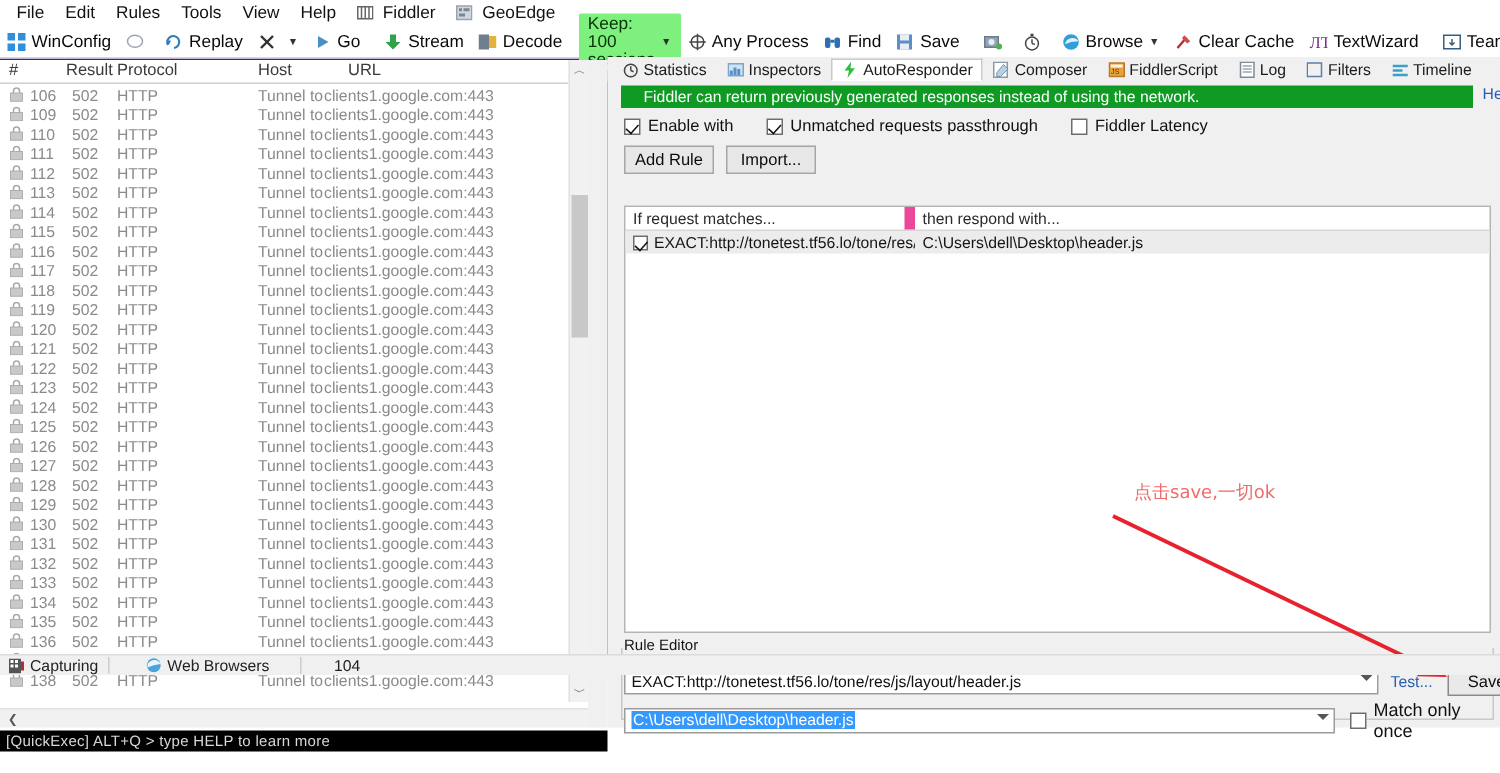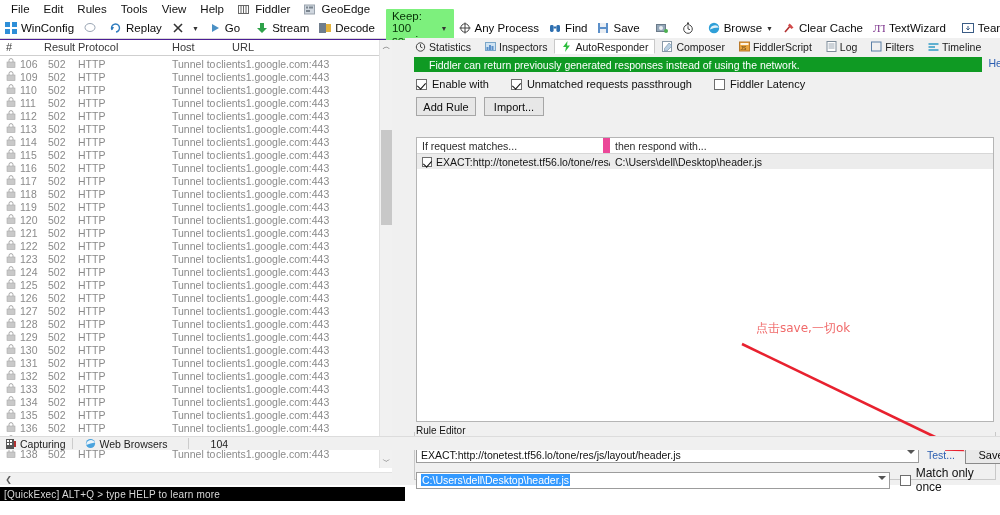--- a/index.html
+++ b/index.html
@@ -864,21 +864,21 @@
             <rect x="1" y="1" width="2" height="2" fill="#fff"></rect>
             <rect x="4" y="1" width="2" height="2" fill="#fff"></rect>
             <rect x="1" y="4" width="2" height="2" fill="#fff"></rect>
             <rect x="4" y="4" width="2" height="2" fill="#fff"></rect>
             <rect x="8" y="2" width="2" height="6" fill="#b03030"></rect>
           </svg>
       </span>
       <span>Capturing</span>
     </div>
     <div class="st-div"></div>
-    <div class="st-cell" style="padding-left:12px;">
+    <div class="st-cell" style="padding-left:24px;">
       <span class="sq" style="width:11px;height:11px;">
         <svg width="11" height="11" viewBox="0 0 11 11">
             <circle cx="5.5" cy="5.5" r="4.6" fill="#4aa3dd"></circle>
             <path d="M1.3 7 A4.6 4.6 0 0 1 10 4.6 L5.5 5.5 Z" fill="#eaf4fb"></path>
           </svg>
       </span>
       <span>Web Browsers</span>
     </div>
     <div class="st-div" style="margin-left:14px;"></div>
     <div class="st-cell" style="padding-left:22px;">

